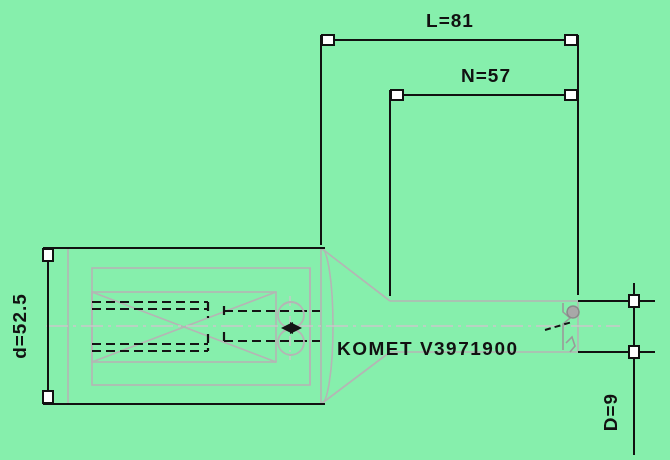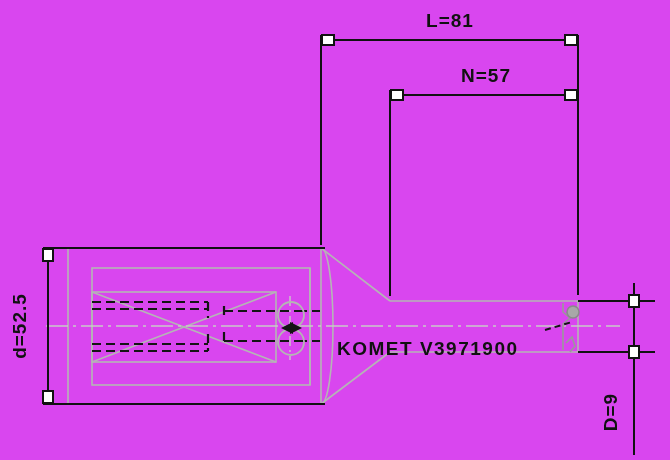--- a/index.html
+++ b/index.html
@@ -7,21 +7,21 @@
     padding: 0;
     background: #ffffff;
   }
   body {
     font-family: "Liberation Sans", sans-serif;
   }
   #drawing-root {
     position: relative;
     width: 670px;
     height: 460px;
-    background: #d946ef;
+    background: #86efac;
     overflow: hidden;
   }
   svg.dwg {
     position: absolute;
     left: 0;
     top: 0;
     width: 670px;
     height: 460px;
     display: block;
   }

